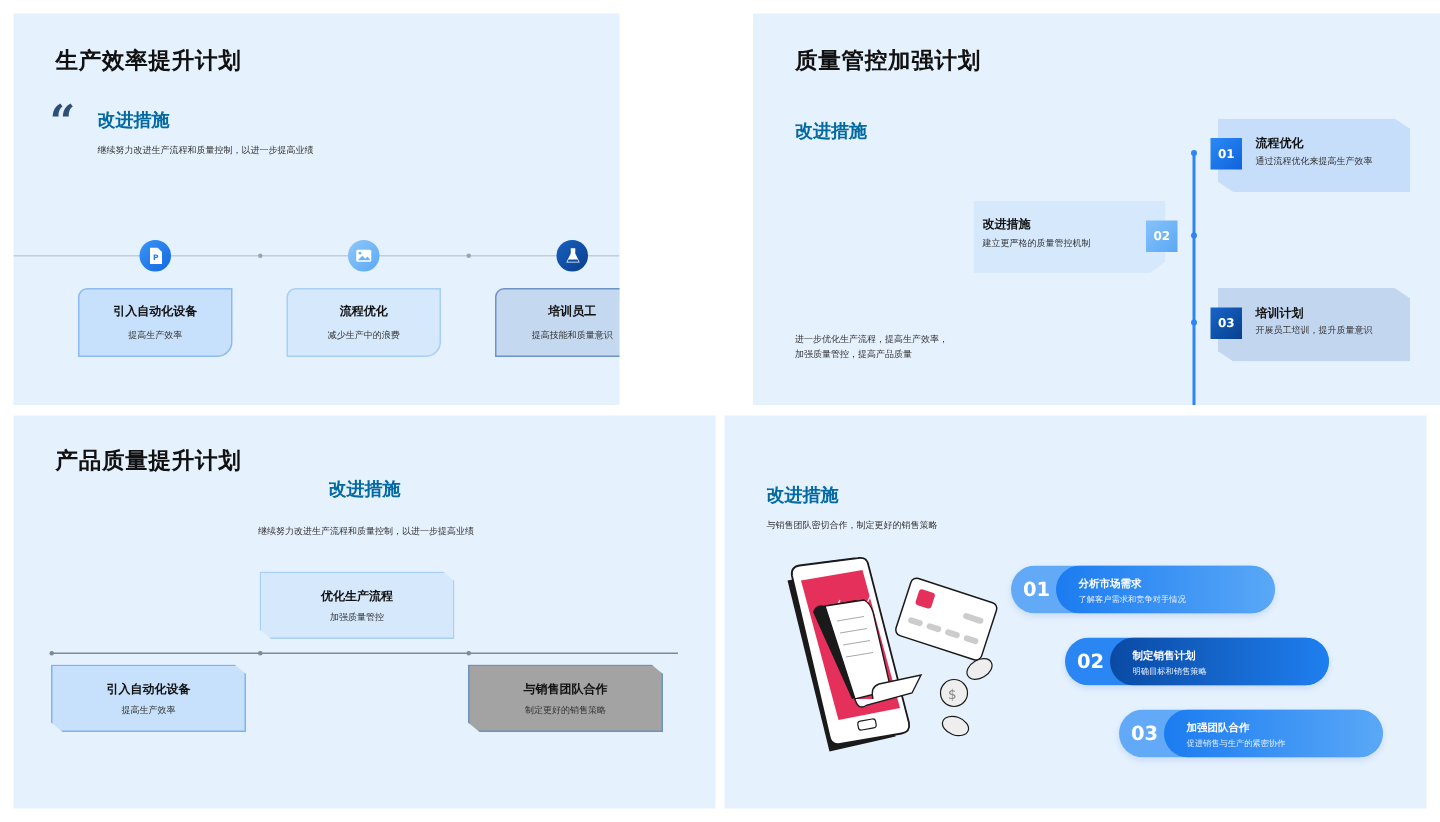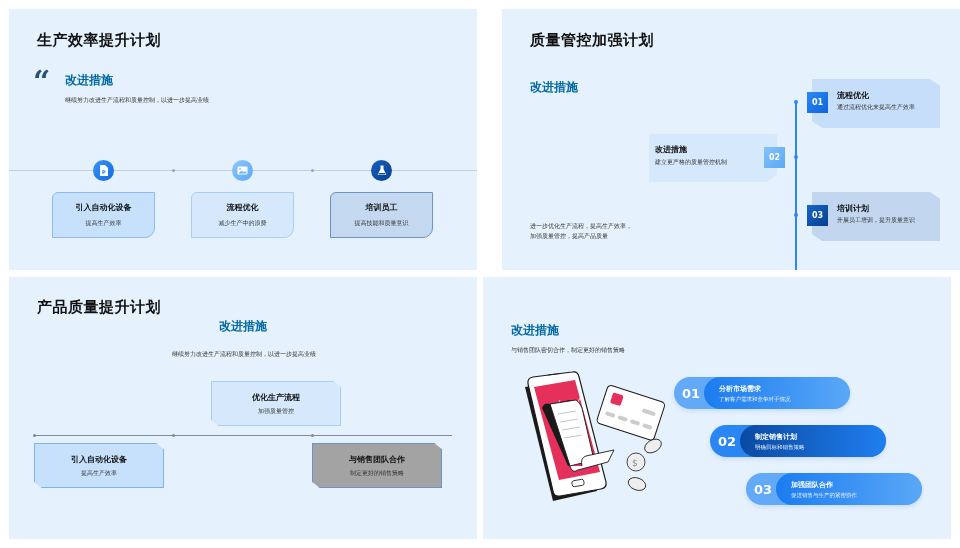--- a/index.html
+++ b/index.html
@@ -1,20 +1,20 @@
 <!DOCTYPE html>
 <html><head>
 <meta charset="utf-8">
 <style>
   * { box-sizing: border-box; margin: 0; padding: 0; }
   html, body { width: 960px; height: 548px; background: #ffffff; overflow: hidden; }
   body { font-family: "DejaVu Sans", "Liberation Sans", sans-serif; color: #111; position: relative; }
 
   .slide { position: absolute; background: #e5f1fd; overflow: hidden; }
-  #s1 { left: 9px; top: 9px; width: 468px; height: 261px; }
+  #s1 { left: 9px; top: 9px; width: 404px; height: 261px; }
   #s2 { left: 483px; top: 9px; width: 468px; height: 261px; margin-left: 19px; }
   #s3 { left: 9px; top: 277px; width: 468px; height: 262px; }
   #s4 { left: 483px; top: 277px; width: 468px; height: 262px; }
 
   .title { position: absolute; font-size: 15px; font-weight: bold; color: #111; letter-spacing: 0.5px; white-space: nowrap; }
   .sub-title { position: absolute; font-size: 12px; font-weight: bold; color: #0369a1; white-space: nowrap; }
   .small { position: absolute; font-size: 6px; color: #333; white-space: nowrap; }
 
   
   .quote-mark { position: absolute; left: 24px; top: 58px; font-size: 30px; font-weight: bold; color: #2c4f77; line-height: 30px; font-family: "DejaVu Serif", serif; }
@@ -121,21 +121,21 @@
   <div class="num-box" style="left:305px; top:196px; background:linear-gradient(135deg,#1766c9,#063f8e);">03</div>
   <div class="s2-ct" style="left:335px; top:194px;">培训计划</div>
   <div class="s2-cd" style="left:335px; top:207px;">开展员工培训，提升质量意识</div>
 </div>
 
 <div class="slide" id="s3">
   <div class="title" style="left:28px; top:21px;">产品质量提升计划</div>
   <div class="sub-title" style="left:210px; top:41px;">改进措施</div>
   <div class="small" style="left:163px; top:73px;">继续努力改进生产流程和质量控制，以进一步提高业绩</div>
 
-  <div class="s3-card" style="left:164px; top:104px; background:#d5e8fc; border-color:#a8cff6;margin-left:38px;">
+  <div class="s3-card" style="left:164px; top:104px; background:#d5e8fc; border-color:#a8cff6;">
     <div class="ct">优化生产流程</div>
     <div class="cd">加强质量管控</div>
   </div>
 
   <div class="s3-line"></div>
   <div class="s3-dot" style="left:24px;"></div>
   <div class="s3-dot" style="left:163px;"></div>
   <div class="s3-dot" style="left:302px;"></div>
 
   <div class="s3-card" style="left:25px; top:166px; background:#c7e0fb; border-color:#7fb3ee;">

